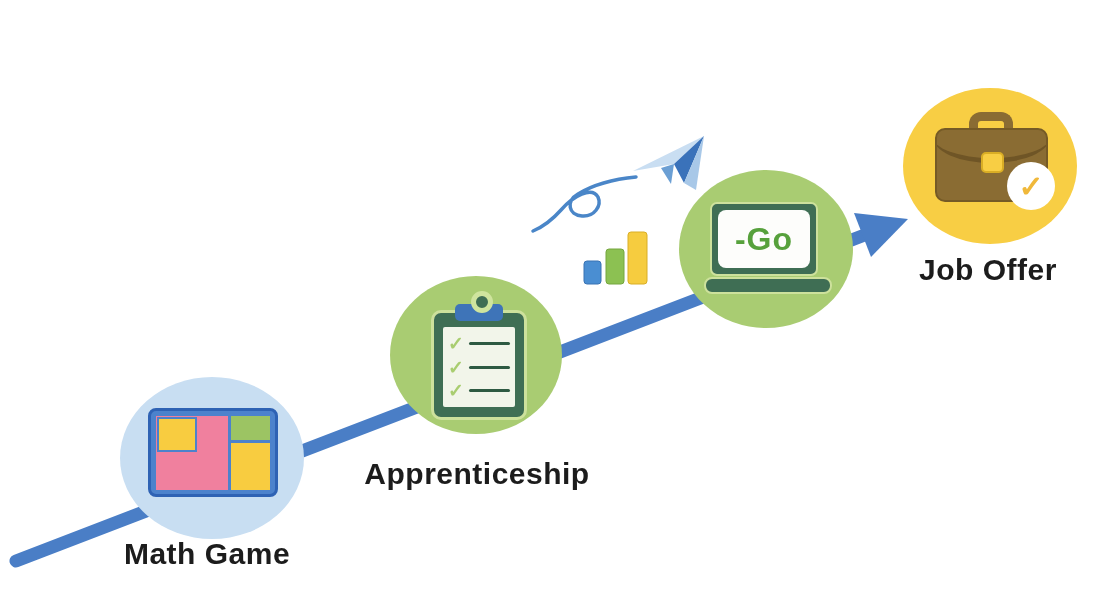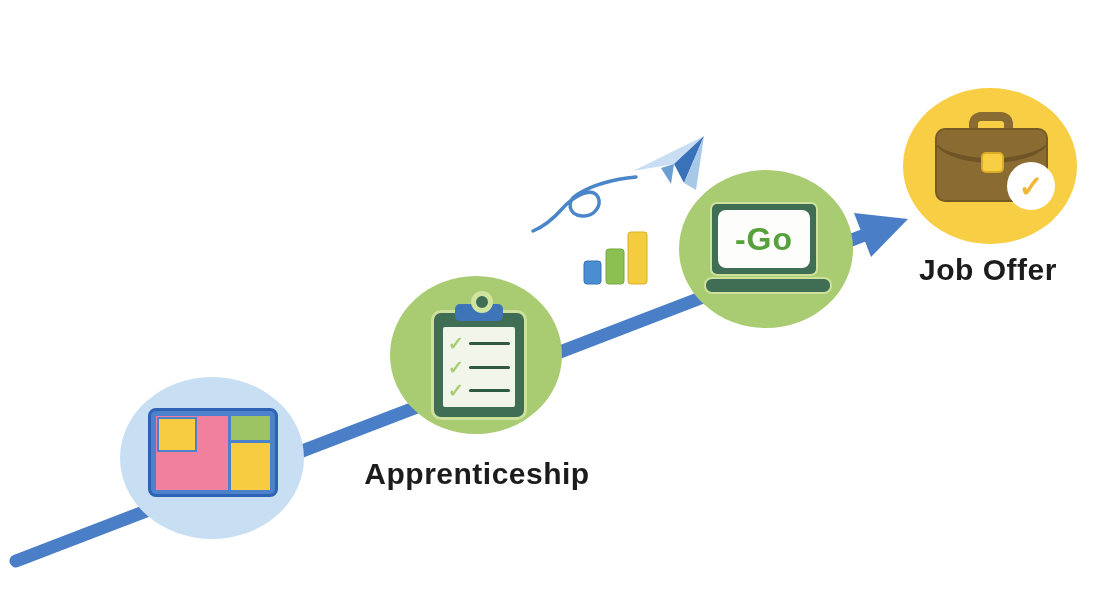--- a/index.html
+++ b/index.html
@@ -86,20 +86,21 @@
   </svg>
 
   <div class="step-circle" style="left:120px;top:377px;width:184px;height:162px;background:#c8def2;">
     <div class="board">
       <div class="cell cell-pink"></div>
       <div class="cell cell-yellow-tl"></div>
       <div class="cell cell-green"></div>
       <div class="cell cell-yellow-br"></div>
     </div>
   </div>
+  <div class="step-label" style="left:57px;top:537px;">Math Game</div>
 
   <div class="step-circle" style="left:390px;top:276px;width:172px;height:158px;background:#a9cc72;">
     <div class="clip-ring"></div>
     <div class="clip-bar"></div>
     <div class="clip-body">
       <div class="clip-paper">
         <div class="clip-row">
           <span class="clip-check">✓</span>
           <div class="clip-line"></div>
         </div>

